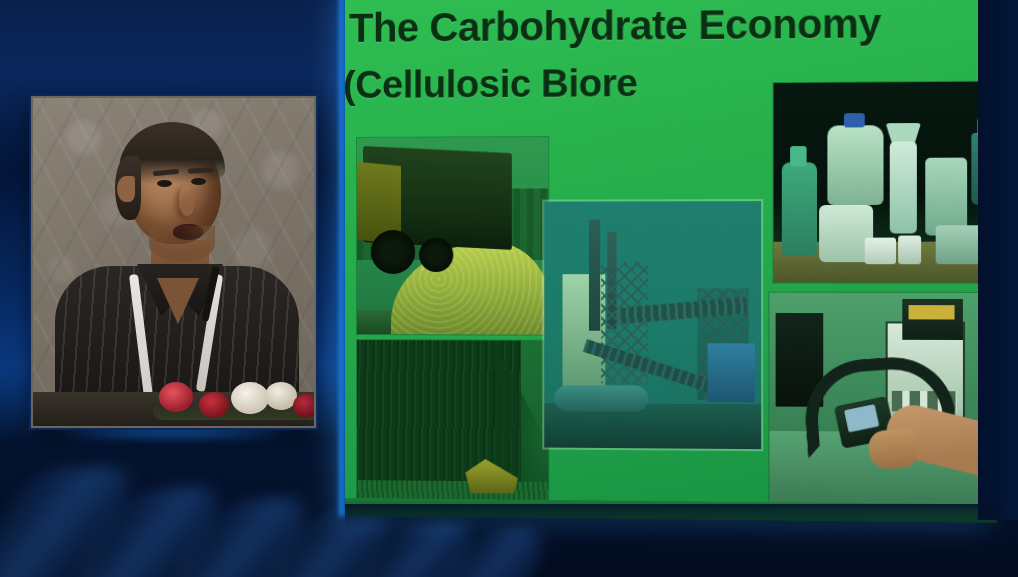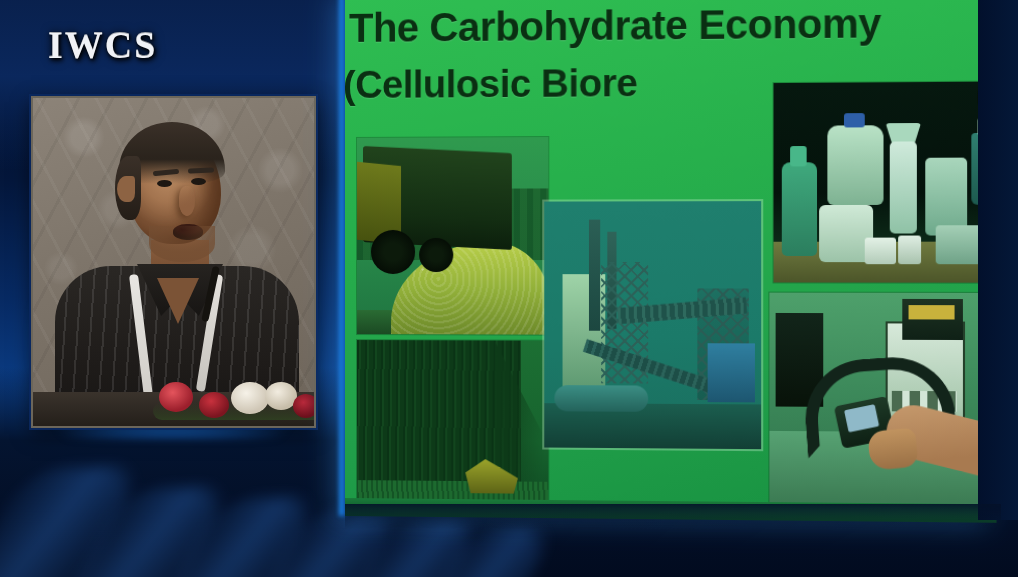--- a/index.html
+++ b/index.html
@@ -452,21 +452,20 @@
   <div class="bg-bottom"></div>
   <div class="swoosh-wrap">
     <div class="swoosh sw1"></div>
     <div class="swoosh sw2"></div>
     <div class="swoosh sw3"></div>
     <div class="swoosh sw4"></div>
     <div class="swoosh sw5"></div>
     <div class="swoosh sw6"></div>
   </div>
 
-  <div id="iwcs">IWCS</div>
 
   <div id="inset-glow"></div>
   <div id="inset-frame">
     <div class="photo-speaker">
       <div class="sp-wall"></div>
       <div class="sp-shirt"></div>
       <div class="sp-neck"></div>
       <div class="sp-collar"></div>
       <div class="sp-vneck"></div>
       <div class="sp-lanyard-l"></div>

